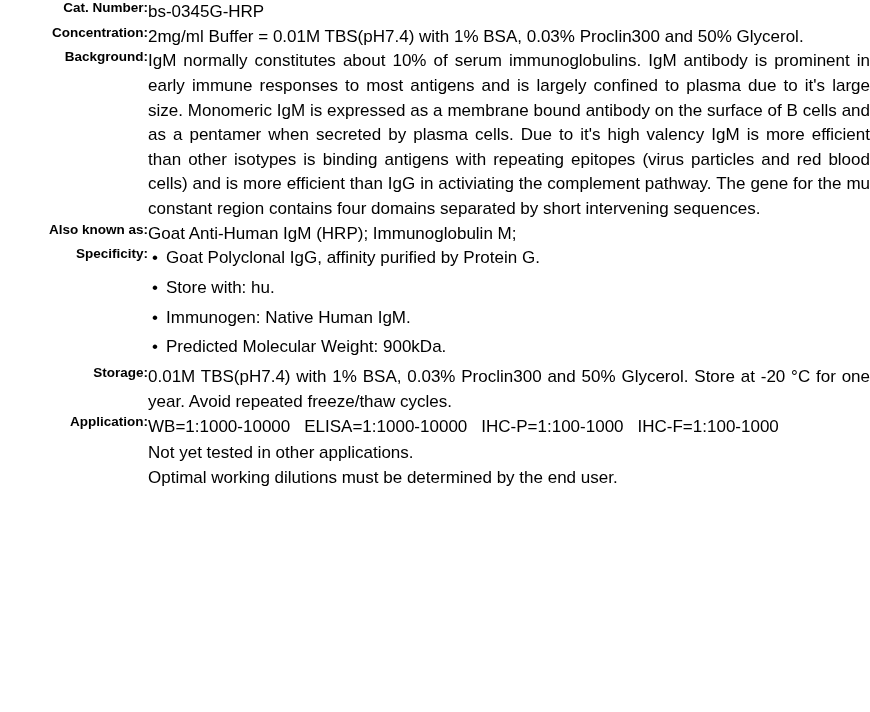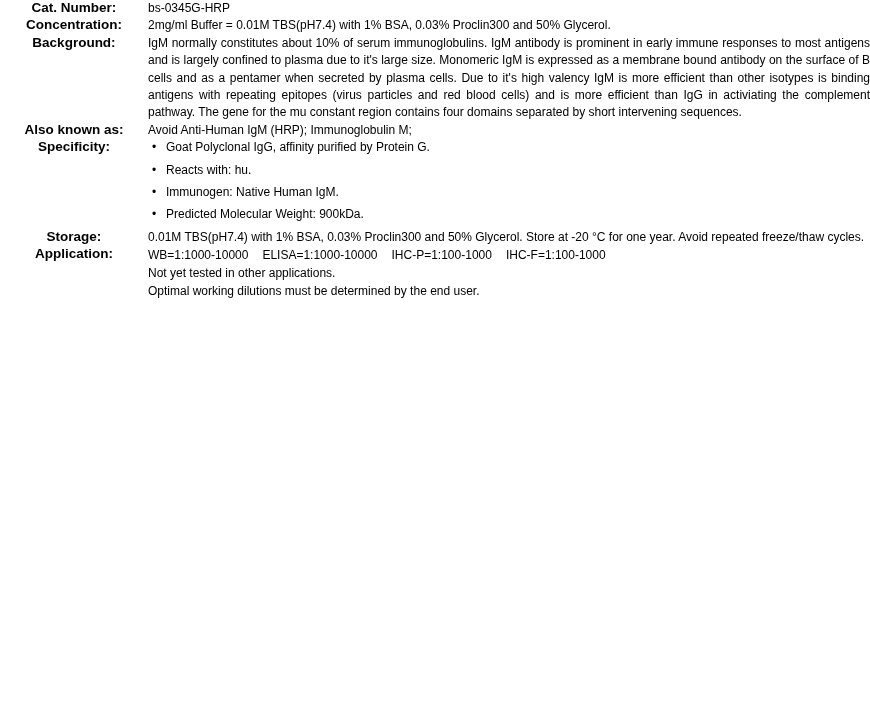--- a/index.html
+++ b/index.html
@@ -33,30 +33,30 @@
     width: 870px;
     border-collapse: collapse;
     table-layout: fixed;
   }
   table.spec td {
     vertical-align: top;
     padding: 0;
   }
   td.label {
     width: 148px;
-    text-align: center;
+    text-align: right;
     font-size: 13.5px;
     font-weight: bold;
     padding-right: 10px;
     padding-top: 8px;
     padding-bottom: 8px;
     white-space: nowrap;
   }
   td.value {
-    font-size: 12px;
+    font-size: 17px;
     padding-top: 8px;
     padding-bottom: 8px;
     padding-right: 20px;
     line-height: 1.45;
   }
   .row-cat td { padding-top: 12px; padding-bottom: 12px; }
   .row-qty td { padding-top: 12px; padding-bottom: 12px; }
   .row-conc td { padding-top: 12px; padding-bottom: 12px; }
   .row-bg td { padding-top: 12px; padding-bottom: 10px; }
   .justified {
@@ -108,29 +108,29 @@
         <td class="value">2mg/ml   Buffer = 0.01M TBS(pH7.4) with 1% BSA, 0.03% Proclin300 and 50% Glycerol.</td>
       </tr>
 
       <tr class="row-bg">
         <td class="label">Background:</td>
         <td class="value justified">IgM normally constitutes about 10% of serum immunoglobulins. IgM antibody is prominent in early immune responses to most antigens and is largely confined to plasma due to it's large size. Monomeric IgM is expressed as a membrane bound antibody on the surface of B cells and as a pentamer when secreted by plasma cells. Due to it's high valency IgM is more efficient than other isotypes is binding antigens with repeating epitopes (virus particles and red blood cells) and is more efficient than IgG in activiating the complement pathway. The gene for the mu constant region contains four domains separated by short intervening sequences.</td>
       </tr>
 
       <tr>
         <td class="label">Also known as:</td>
-        <td class="value">Avoid Anti-Human IgM (HRP); Immunoglobulin M;</td>
+        <td class="value">Goat Anti-Human IgM (HRP); Immunoglobulin M;</td>
       </tr>
 
       <tr>
         <td class="label">Specificity:</td>
         <td class="value">
           <ul class="bullets">
             <li>Goat Polyclonal IgG, affinity purified by Protein G.</li>
-            <li>Reacts with: hu.</li>
+            <li>Store with: hu.</li>
             <li>Immunogen: Native Human IgM.</li>
             <li>Predicted Molecular Weight: 900kDa.</li>
           </ul>
         </td>
       </tr>
 
       <tr>
         <td class="label">Storage:</td>
         <td class="value justified">0.01M TBS(pH7.4) with 1% BSA, 0.03% Proclin300 and 50% Glycerol. Store at -20 °C for one year. Avoid repeated freeze/thaw cycles.</td>
       </tr>

